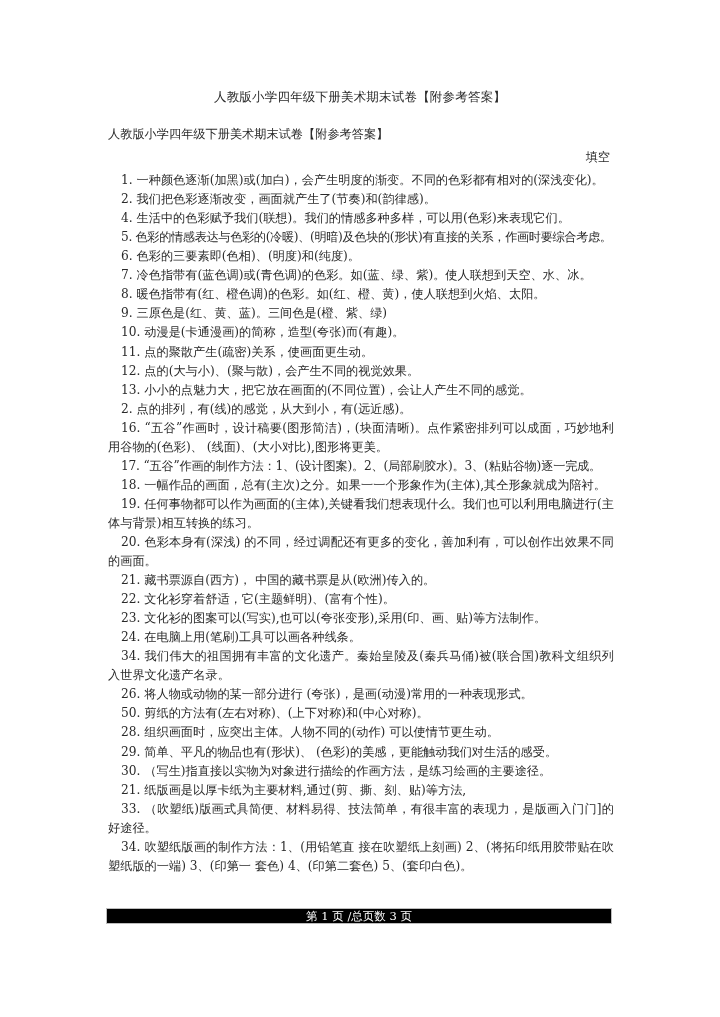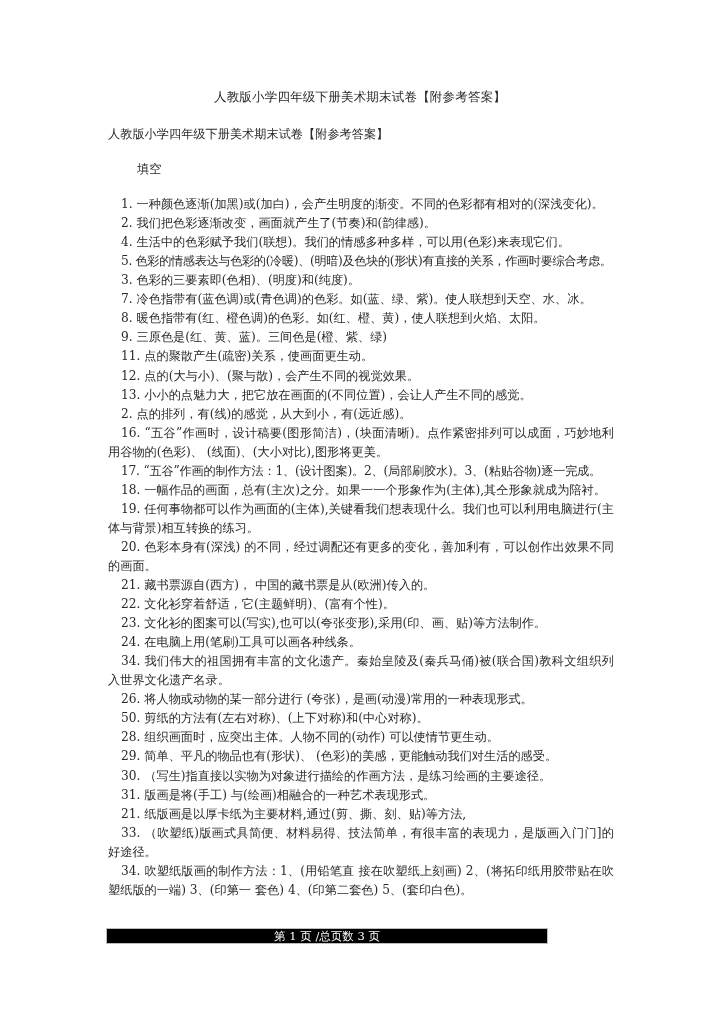--- a/index.html
+++ b/index.html
@@ -3,62 +3,62 @@
 <meta charset="utf-8">
 <style>
   html, body { margin:0; padding:0; background:#ffffff; }
   body { width:720px; height:1017px; position:relative; overflow:hidden;
          font-family:"DejaVu Serif","Liberation Serif",serif; color:#2a2a2a; }
   .page-title { position:absolute; top:89px; left:0; width:720px; text-align:center;
                 font-size:12.5px; line-height:16px; letter-spacing:0.2px; }
   .content { position:absolute; left:108px; top:125px; width:506px;
              font-size:12.2px; line-height:19.05px; }
   .heading { margin:0; }
-  .section { margin:16px; padding-left:13px; }
+  .section { margin:4px; padding-left:13px;text-align:right; }
   .item { margin:0; text-indent:13px; text-align:justify; }
-  .footer-bar { position:absolute; left:106px; top:928px; width:442px; height:16px;
+  .footer-bar { position:absolute; left:106px; top:908px; width:506px; height:16px;
                 background:#000; border:1px solid #bdbdbd; box-sizing:border-box;
                 color:#fff; text-align:center; font-size:11.5px; line-height:14px; }
 </style>
 </head>
 <body>
 
 <div class="page-title">人教版小学四年级下册美术期末试卷【附参考答案】</div>
 
 <div class="content">
   <p class="heading">人教版小学四年级下册美术期末试卷【附参考答案】</p>
   <p class="section">填空</p>
   <p class="item">1. 一种颜色逐渐(加黑)或(加白)，会产生明度的渐变。不同的色彩都有相对的(深浅变化)。</p>
   <p class="item">2. 我们把色彩逐渐改变，画面就产生了(节奏)和(韵律感)。</p>
   <p class="item">4. 生活中的色彩赋予我们(联想)。我们的情感多种多样，可以用(色彩)来表现它们。</p>
   <p class="item" style="letter-spacing:-0.35px">5. 色彩的情感表达与色彩的(冷暖)、(明暗)及色块的(形状)有直接的关系，作画时要综合考虑。</p>
-  <p class="item">3. 色彩的三要素即(色相)、(明度)和(纯度)。</p>
+  <p class="item">6. 色彩的三要素即(色相)、(明度)和(纯度)。</p>
   <p class="item">7. 冷色指带有(蓝色调)或(青色调)的色彩。如(蓝、绿、紫)。使人联想到天空、水、冰。</p>
   <p class="item">8. 暖色指带有(红、橙色调)的色彩。如(红、橙、黄)，使人联想到火焰、太阳。</p>
   <p class="item">9. 三原色是(红、黄、蓝)。三间色是(橙、紫、绿)</p>
+  <p class="item">10. 动漫是(卡通漫画)的简称，造型(夸张)而(有趣)。</p>
   <p class="item">11. 点的聚散产生(疏密)关系，使画面更生动。</p>
   <p class="item">12. 点的(大与小)、(聚与散)，会产生不同的视觉效果。</p>
   <p class="item">13. 小小的点魅力大，把它放在画面的(不同位置)，会让人产生不同的感觉。</p>
   <p class="item">2. 点的排列，有(线)的感觉，从大到小，有(远近感)。</p>
   <p class="item">16. “五谷”作画时，设计稿要(图形简洁)，(块面清晰)。点作紧密排列可以成面，巧妙地利用谷物的(色彩)、 (线面)、(大小对比),图形将更美。</p>
   <p class="item" style="letter-spacing:-0.2px">17. “五谷”作画的制作方法：1、(设计图案)。2、(局部刷胶水)。3、(粘贴谷物)逐一完成。</p>
   <p class="item">18. 一幅作品的画面，总有(主次)之分。如果一一个形象作为(主体),其仝形象就成为陪衬。</p>
   <p class="item">19. 任何事物都可以作为画面的(主体),关键看我们想表现什么。我们也可以利用电脑进行(主体与背景)相互转换的练习。</p>
   <p class="item">20. 色彩本身有(深浅) 的不同，经过调配还有更多的变化，善加利有，可以创作出效果不同的画面。</p>
   <p class="item">21. 藏书票源自(西方)， 中国的藏书票是从(欧洲)传入的。</p>
   <p class="item">22. 文化衫穿着舒适，它(主题鲜明)、(富有个性)。</p>
   <p class="item">23. 文化衫的图案可以(写实),也可以(夸张变形),采用(印、画、贴)等方法制作。</p>
   <p class="item">24. 在电脑上用(笔刷)工具可以画各种线条。</p>
   <p class="item">34. 我们伟大的祖国拥有丰富的文化遗产。秦始皇陵及(秦兵马俑)被(联合国)教科文组织列入世界文化遗产名录。</p>
   <p class="item">26. 将人物或动物的某一部分进行 (夸张)，是画(动漫)常用的一种表现形式。</p>
   <p class="item">50. 剪纸的方法有(左右对称)、(上下对称)和(中心对称)。</p>
   <p class="item">28. 组织画面时，应突出主体。人物不同的(动作) 可以使情节更生动。</p>
   <p class="item">29. 简单、平凡的物品也有(形状)、 (色彩)的美感，更能触动我们对生活的感受。</p>
   <p class="item">30. （写生)指直接以实物为对象进行描绘的作画方法，是练习绘画的主要途径。</p>
-  <p class="item">31. 版画是将(手工) 与(绘画)相融合的一种艺术表现形式。</p>
   <p class="item">21. 纸版画是以厚卡纸为主要材料,通过(剪、撕、刻、贴)等方法,</p>
   <p class="item">33. （吹塑纸)版画式具简便、材料易得、技法简单，有很丰富的表现力，是版画入门门]的好途径。</p>
   <p class="item">34. 吹塑纸版画的制作方法：1、(用铅笔直 接在吹塑纸上刻画) 2、(将拓印纸用胶带贴在吹塑纸版的一端) 3、(印第一 套色) 4、(印第二套色) 5、(套印白色)。</p>
 </div>
 
 <div class="footer-bar">
   <span>第 1 页 /总页数 3 页</span>
 </div>
 
 </body></html>

